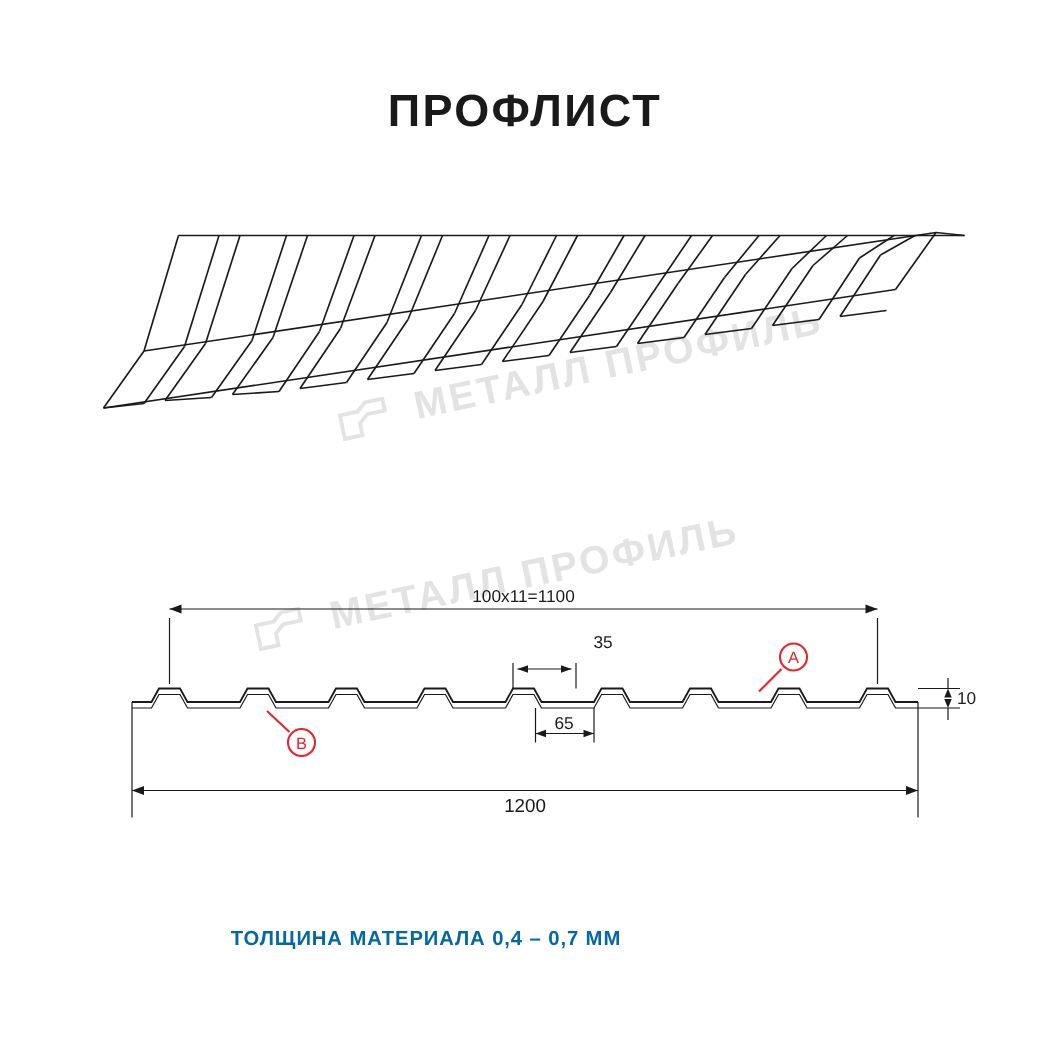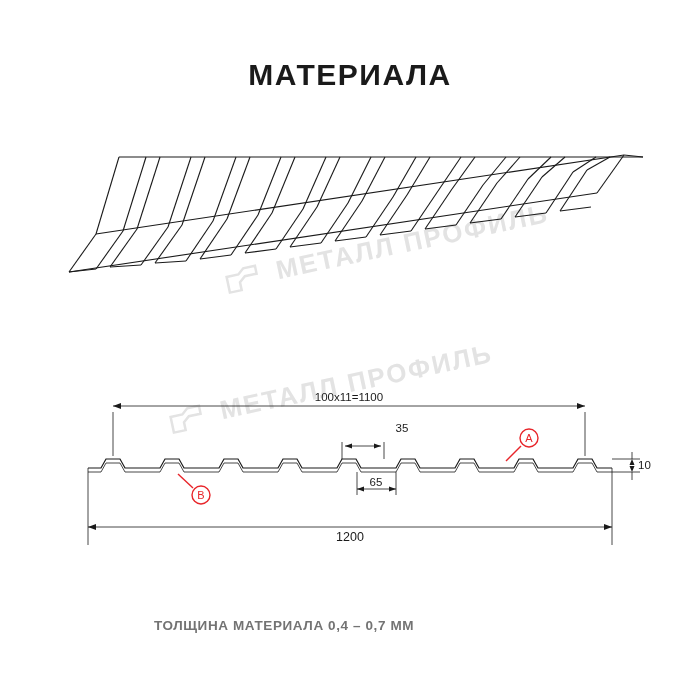--- a/index.html
+++ b/index.html
@@ -43,21 +43,21 @@
   }
   .footer-note {
     position: absolute;
     top: 618px;
     left: 0;
     width: 568px;
     text-align: center;
     font-size: 13.5px;
     font-weight: bold;
     letter-spacing: 0.6px;
-    color: #737373;
+    color: #0369a1;
   }
   .svg-layer {
     position: absolute;
     top: 0;
     left: 0;
   }
   .wm {
     position: absolute;
     font-family: "Liberation Sans", sans-serif;
     font-weight: bold;
@@ -77,21 +77,21 @@
   .label-txt {
     font-family: "Liberation Sans", sans-serif;
     fill: #1a1a1a;
   }
 </style>
 </head>
 <body>
 
 <div class="page">
 
-  <div class="title">МАТЕРИАЛА</div>
+  <div class="title">ПРОФЛИСТ</div>
 
   <div class="wm wm1">
     <svg class="wm-mark" width="42" height="28" viewBox="0 0 42 28">
       <path d="M2 24 L2 8 L14 8 L20 3 L32 3 L32 11 L20 11 L14 16 L14 24 Z" fill="none" stroke="#e3e3e3" stroke-width="2.5"></path>
     </svg><span>МЕТАЛЛ ПРОФИЛЬ</span>
   </div>
 
   <div class="wm wm2">
     <svg class="wm-mark" width="42" height="28" viewBox="0 0 42 28">
       <path d="M2 24 L2 8 L14 8 L20 3 L32 3 L32 11 L20 11 L14 16 L14 24 Z" fill="none" stroke="#e3e3e3" stroke-width="2.5"></path>

